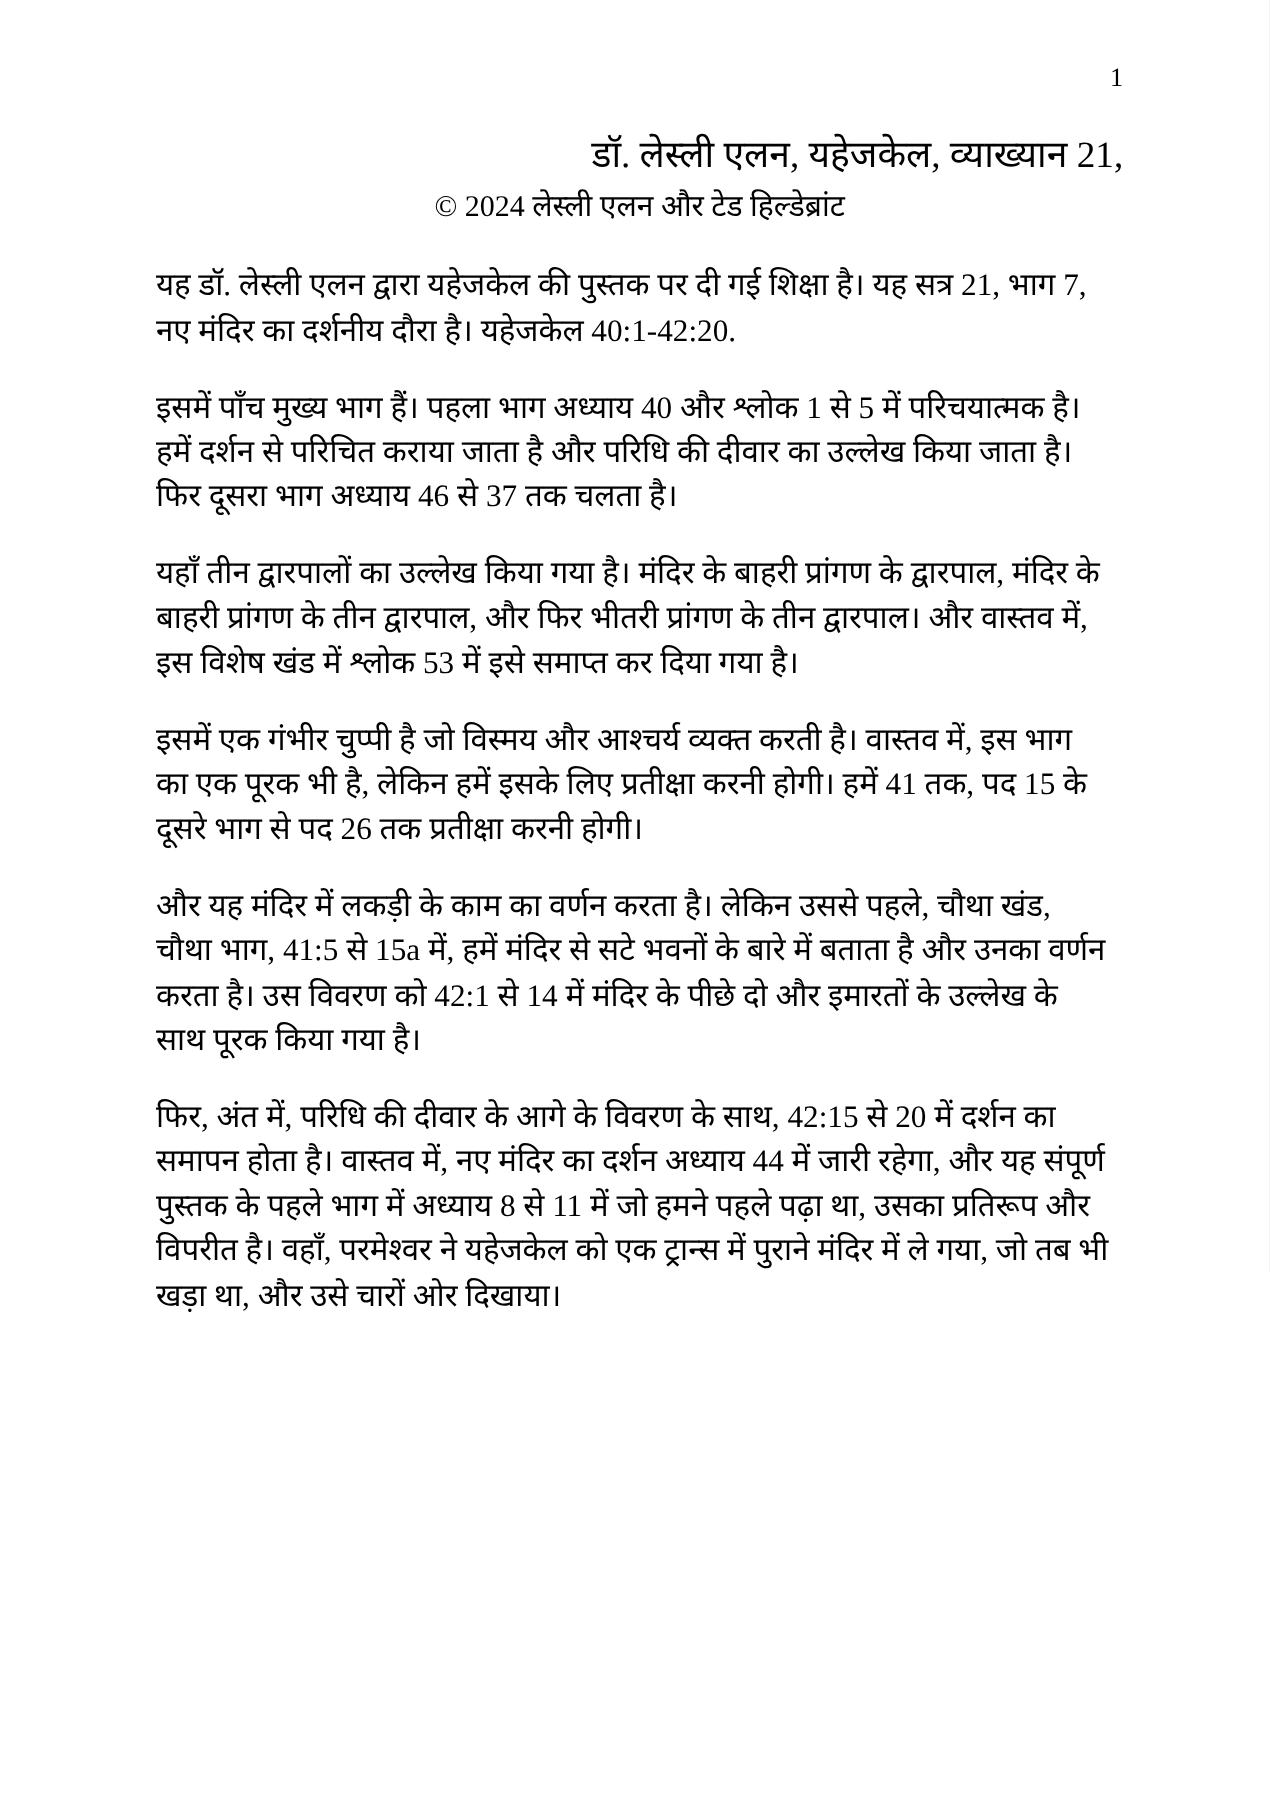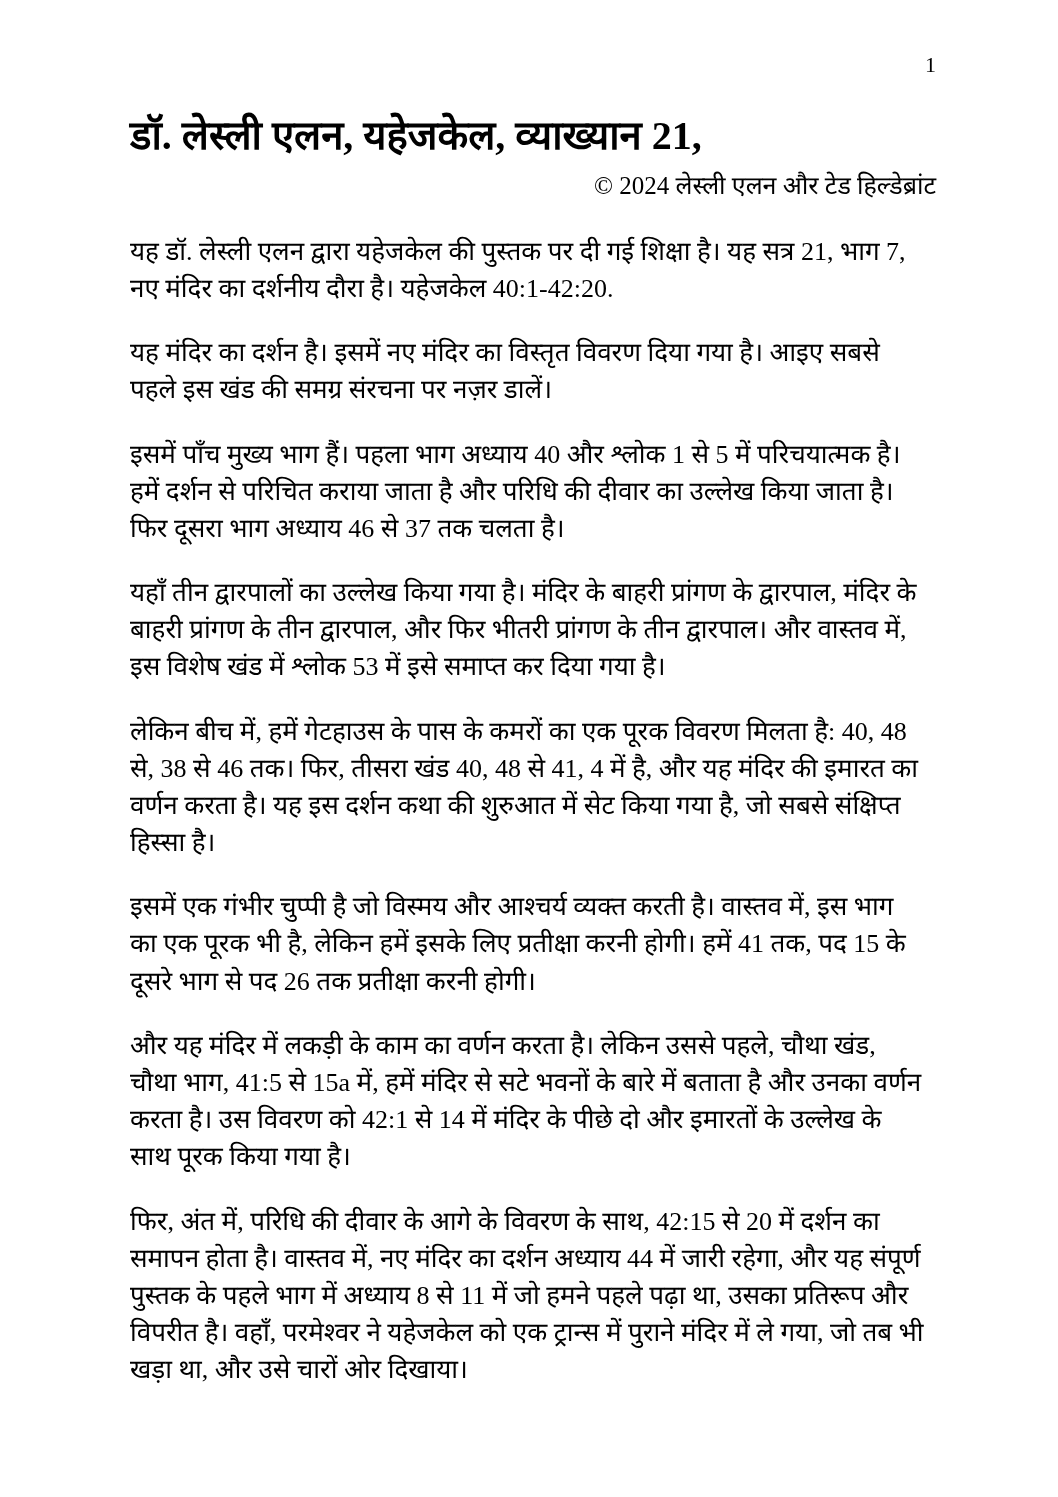--- a/index.html
+++ b/index.html
@@ -20,30 +20,30 @@
     overflow: hidden;
   }
   .page-number {
     text-align: right;
     font-size: 22px;
     line-height: 1.2;
     margin-bottom: 28px;
   }
   h1.doc-title {
     margin: 14px 0 2px 0;
-    text-align: left;
-    font-size: 40px;
-    font-weight: bold;
+    text-align: right;
+    font-size: 31px;
+    font-weight: normal;
     line-height: 1.5;
   }
   h1.doc-title .title-line {
     display: block;
   }
   .copyright {
-    text-align: right;
+    text-align: center;
     font-size: 25px;
     line-height: 1.3;
     margin: 4px 0 30px 0;
     font-weight: normal;
   }
   .doc-body p {
     font-size: 26px;
     line-height: 1.43;
     margin: 0 12px 27px 0;
     text-align: left;
@@ -57,22 +57,20 @@
   <div class="page-number">1</div>
 
   <h1 class="doc-title">
     <span class="title-line">डॉ. लेस्ली एलन, यहेजकेल, व्याख्यान 21,</span>
   </h1>
 
   <div class="copyright">© 2024 लेस्ली एलन और टेड हिल्डेब्रांट</div>
 
   <div class="doc-body">
     <p>यह डॉ. लेस्ली एलन द्वारा यहेजकेल की पुस्तक पर दी गई शिक्षा है। यह सत्र 21, भाग 7, नए मंदिर का दर्शनीय दौरा है। यहेजकेल 40:1-42:20.</p>
-    <p>यह मंदिर का दर्शन है। इसमें नए मंदिर का विस्तृत विवरण दिया गया है। आइए सबसे पहले इस खंड की समग्र संरचना पर नज़र डालें।</p>
     <p>इसमें पाँच मुख्य भाग हैं। पहला भाग अध्याय 40 और श्लोक 1 से 5 में परिचयात्मक है। हमें दर्शन से परिचित कराया जाता है और परिधि की दीवार का उल्लेख किया जाता है। फिर दूसरा भाग अध्याय 46 से 37 तक चलता है।</p>
     <p>यहाँ तीन द्वारपालों का उल्लेख किया गया है। मंदिर के बाहरी प्रांगण के द्वारपाल, मंदिर के बाहरी प्रांगण के तीन द्वारपाल, और फिर भीतरी प्रांगण के तीन द्वारपाल। और वास्तव में, इस विशेष खंड में श्लोक 53 में इसे समाप्त कर दिया गया है।</p>
-    <p>लेकिन बीच में, हमें गेटहाउस के पास के कमरों का एक पूरक विवरण मिलता है: 40, 48 से, 38 से 46 तक। फिर, तीसरा खंड 40, 48 से 41, 4 में है, और यह मंदिर की इमारत का वर्णन करता है। यह इस दर्शन कथा की शुरुआत में सेट किया गया है, जो सबसे संक्षिप्त हिस्सा है।</p>
     <p>इसमें एक गंभीर चुप्पी है जो विस्मय और आश्चर्य व्यक्त करती है। वास्तव में, इस भाग का एक पूरक भी है, लेकिन हमें इसके लिए प्रतीक्षा करनी होगी। हमें 41 तक, पद 15 के दूसरे भाग से पद 26 तक प्रतीक्षा करनी होगी।</p>
     <p>और यह मंदिर में लकड़ी के काम का वर्णन करता है। लेकिन उससे पहले, चौथा खंड, चौथा भाग, 41:5 से 15a में, हमें मंदिर से सटे भवनों के बारे में बताता है और उनका वर्णन करता है। उस विवरण को 42:1 से 14 में मंदिर के पीछे दो और इमारतों के उल्लेख के साथ पूरक किया गया है।</p>
     <p>फिर, अंत में, परिधि की दीवार के आगे के विवरण के साथ, 42:15 से 20 में दर्शन का समापन होता है। वास्तव में, नए मंदिर का दर्शन अध्याय 44 में जारी रहेगा, और यह संपूर्ण पुस्तक के पहले भाग में अध्याय 8 से 11 में जो हमने पहले पढ़ा था, उसका प्रतिरूप और विपरीत है। वहाँ, परमेश्वर ने यहेजकेल को एक ट्रान्स में पुराने मंदिर में ले गया, जो तब भी खड़ा था, और उसे चारों ओर दिखाया।</p>
   </div>
 
 </div>
 
 </body></html>

